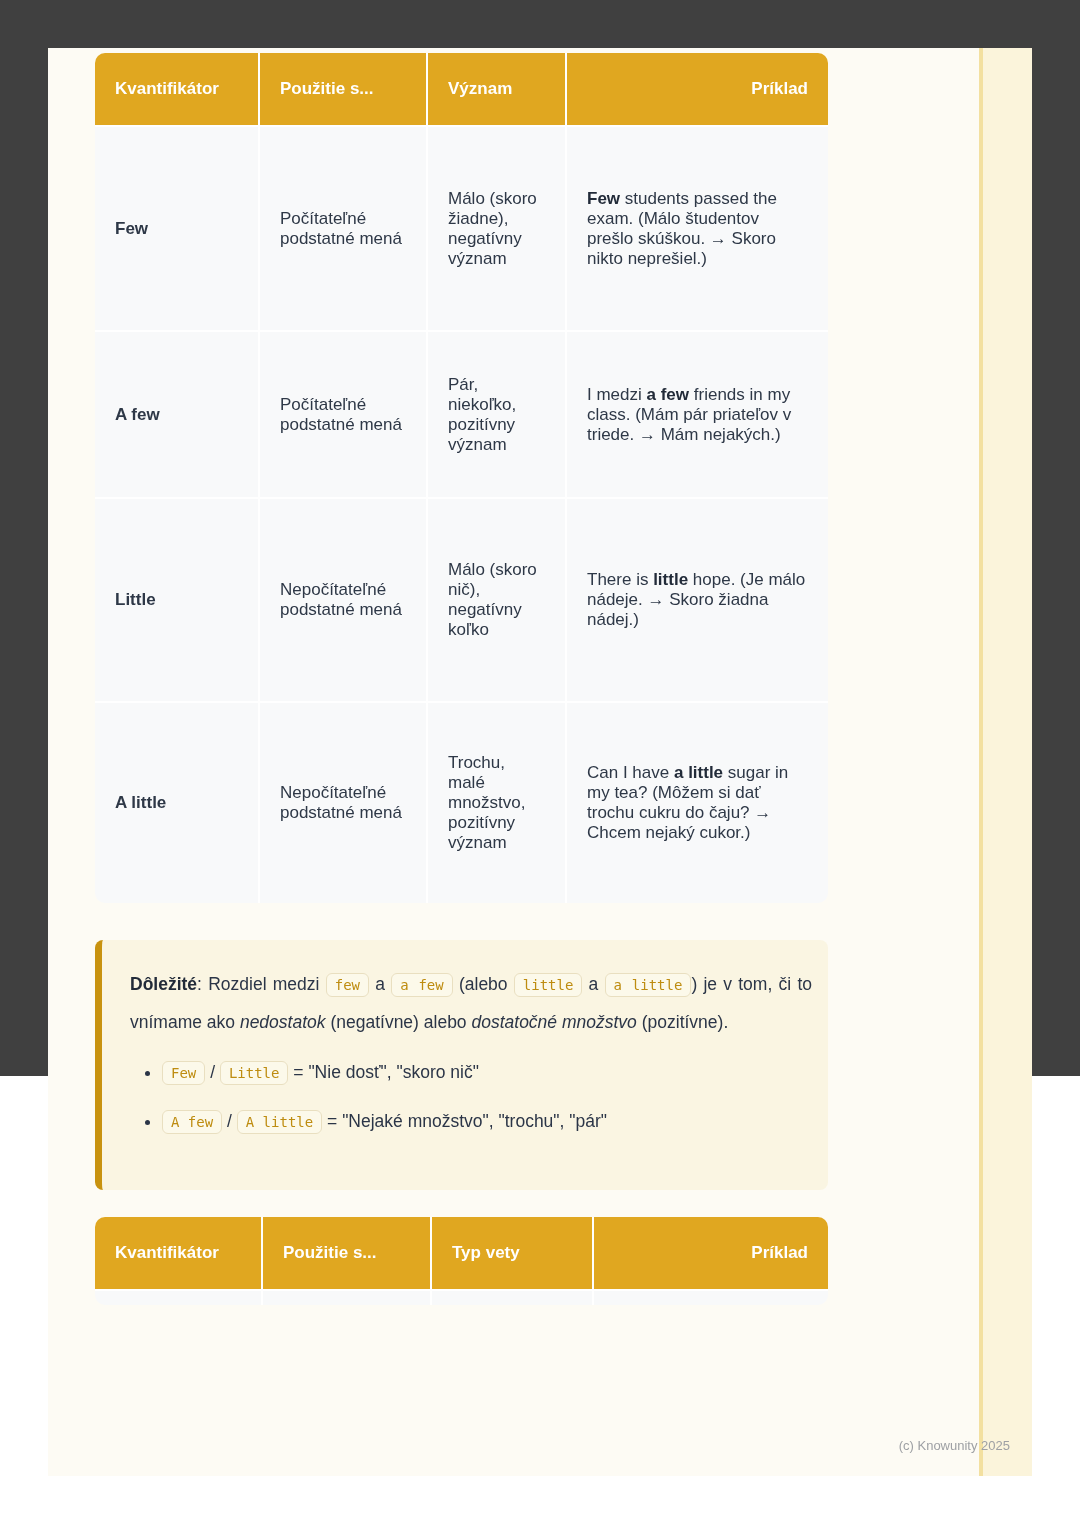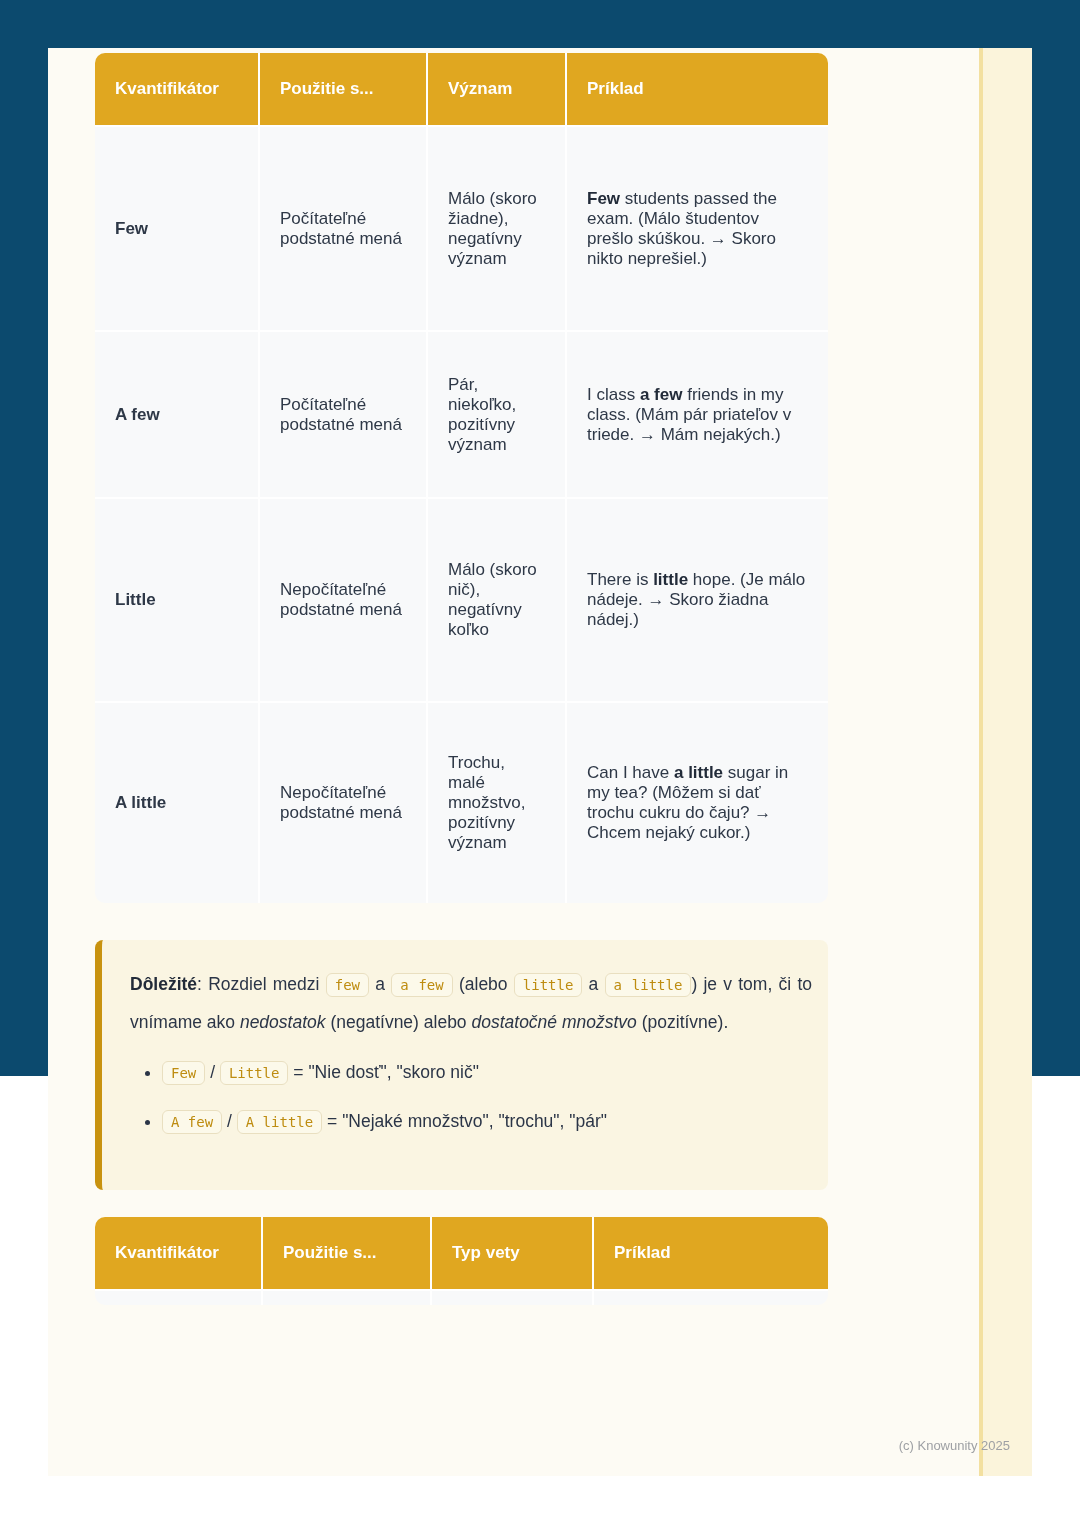--- a/index.html
+++ b/index.html
@@ -3,28 +3,28 @@
 <meta charset="utf-8">
 <style>
   :root{
     --header-bg:#E0A720; --heading:#F2C32E; --note-border:#C8920F; --note-bg:#FAF5E2;
     --chip-bg:#FCF9EA; --chip-border:#E9DFC0; --chip-text:#BE8C10; --stripe-bg:#FBF4DB;
     --stripe-edge:#F3E0A0; --page-bg:#FDFBF4; --cell-bg:#F8F9FA; --text:#2E3847; --watermark:#9EA0A4;
   }
   *{box-sizing:border-box;}
   html,body{margin:0;padding:0;}
   body{width:1080px;height:1528px;background:#ffffff;font-family:"Liberation Sans",sans-serif;overflow:hidden;}
-  .canvas{position:relative;width:1080px;height:1076px;background:#0c4a6e;}
+  .canvas{position:relative;width:1080px;height:1076px;background:#404040;}
   .page{position:absolute;left:48px;top:48px;width:984px;height:1428px;background:var(--page-bg);overflow:hidden;}
   .stripe{position:absolute;top:0;right:0;width:53px;height:100%;background:var(--stripe-bg);border-left:4px solid var(--stripe-edge);}
   .content{position:relative;margin-left:47px;width:733px;padding-top:5px;}
 
   table.qtable{border-collapse:separate;border-spacing:0;width:733px;table-layout:fixed;border-radius:10px;overflow:hidden;}
   table.qtable th{background:var(--header-bg);color:#ffffff;font-size:17px;font-weight:700;text-align:left;padding:0 20px;height:72px;vertical-align:middle;border-right:2px solid #fff;}
-  table.qtable th:last-child{border-right:none;}
+  table.qtable th:last-child{border-right:none;text-align:right;}
   table.qtable td{background:var(--cell-bg);font-size:17px;color:var(--text);line-height:20px;padding:20px;vertical-align:middle;border-right:2px solid #fff;border-top:2px solid #fff;}
   table.qtable td:last-child{border-right:none;}
   td.qcell{font-weight:700;color:#222B39;}
   table.qtable b{font-weight:700;color:#222B39;}
   tr.rh1{height:205px;} tr.rh2{height:167px;} tr.rh3{height:204px;} tr.rh4{height:202px;}
 
   .note{margin-top:37px;width:733px;background:var(--note-bg);border-left:7px solid var(--note-border);border-radius:8px;padding:26px 16px 22px 28px;min-height:250px;}
   .ntext{margin:0;font-size:17.5px;line-height:37px;color:#2B3547;text-align:justify;}
   .ntext b{color:#222B39;}
   .chip{font-family:"DejaVu Sans Mono",monospace;font-size:14px;color:var(--chip-text);background:var(--chip-bg);border:1px solid var(--chip-border);border-radius:6px;padding:3px 8px;-webkit-box-decoration-break:clone;box-decoration-break:clone;white-space:normal;}
@@ -67,21 +67,21 @@
           <tr class="rh1">
             <td class="qcell">Few</td>
             <td>Počítateľné podstatné mená</td>
             <td>Málo (skoro žiadne), negatívny význam</td>
             <td><span></span><b>Few</b><span> students passed the exam. (Málo študentov prešlo skúškou. → Skoro nikto neprešiel.)</span></td>
           </tr>
           <tr class="rh2">
             <td class="qcell">A few</td>
             <td>Počítateľné podstatné mená</td>
             <td>Pár, niekoľko, pozitívny význam</td>
-            <td><span>I class </span><b>a few</b><span> friends in my class. (Mám pár priateľov v triede. → Mám nejakých.)</span></td>
+            <td><span>I medzi </span><b>a few</b><span> friends in my class. (Mám pár priateľov v triede. → Mám nejakých.)</span></td>
           </tr>
           <tr class="rh3">
             <td class="qcell">Little</td>
             <td>Nepočítateľné podstatné mená</td>
             <td>Málo (skoro nič), negatívny koľko</td>
             <td><span>There is </span><b>little</b><span> hope. (Je málo nádeje. → Skoro žiadna nádej.)</span></td>
           </tr>
           <tr class="rh4">
             <td class="qcell">A little</td>
             <td>Nepočítateľné podstatné mená</td>

